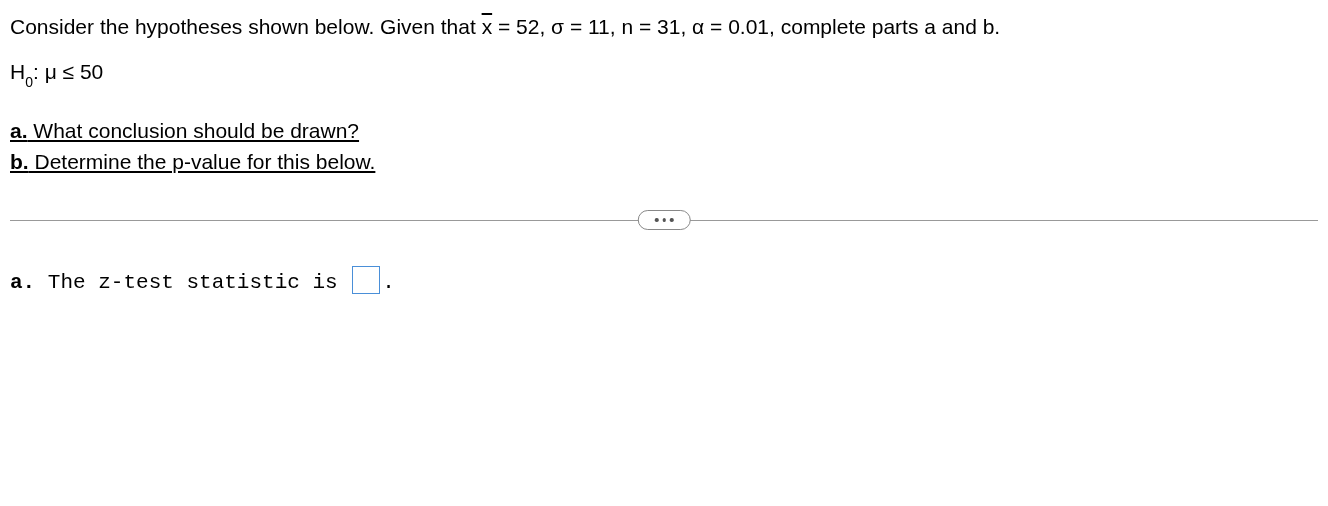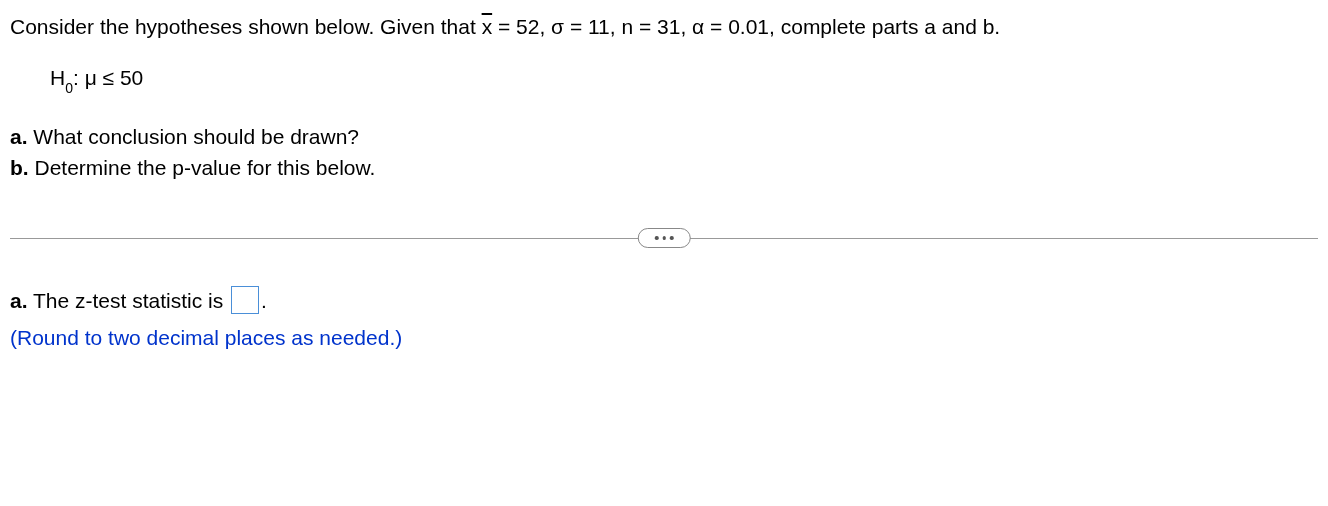--- a/index.html
+++ b/index.html
@@ -9,40 +9,40 @@
     }
     body {
       font-family: Arial, Helvetica, sans-serif;
       font-size: 21px;
       color: #000;
       background: #fff;
       padding: 12px 10px;
       width: 1328px;
     }
     .intro {
-      margin-bottom: 18px;
+      margin-bottom: 12px;
       line-height: 1.4;
     }
     .overline {
       text-decoration: overline;
     }
     .hypotheses {
-      margin-left: 40px;
       margin-bottom: 22px;
       line-height: 1.8;
     }
     .sub {
       font-size: 14px;
       vertical-align: sub;
       position: relative;
       top: 2px;
     }
     .questions {
-      margin-bottom: 44px;
+      margin-bottom: 32px;
       line-height: 1.5;
+      text-decoration: underline;
     }
     .bold {
       font-weight: bold;
     }
     .divider-wrap {
       position: relative;
       margin: 10px 0 36px 0;
       height: 20px;
     }
     .divider-line {
@@ -69,20 +69,21 @@
       height: 20px;
     }
     .more-pill .dot {
       width: 3.5px;
       height: 3.5px;
       border-radius: 50%;
       background: #555;
     }
     .answer {
       line-height: 1.6;
+      font-family: Liberation Mono, monospace;
     }
     .answer-line1 {
       margin-bottom: 4px;
     }
     .input-box {
       display: inline-block;
       width: 28px;
       height: 28px;
       border: 1.5px solid #4a8fd8;
       background: #fff;
@@ -123,14 +124,13 @@
     <span class="dot"></span>
     <span class="dot"></span>
     <span class="dot"></span>
   </div>
 </div>
 
 <div class="answer">
   <div class="answer-line1">
     <span class="bold">a.</span><span> The z-test statistic is </span><span class="input-box"></span><span>.</span>
   </div>
-  <div class="hint">(Round to two decimal places as needed.)</div>
 </div>
 
 </body></html>

